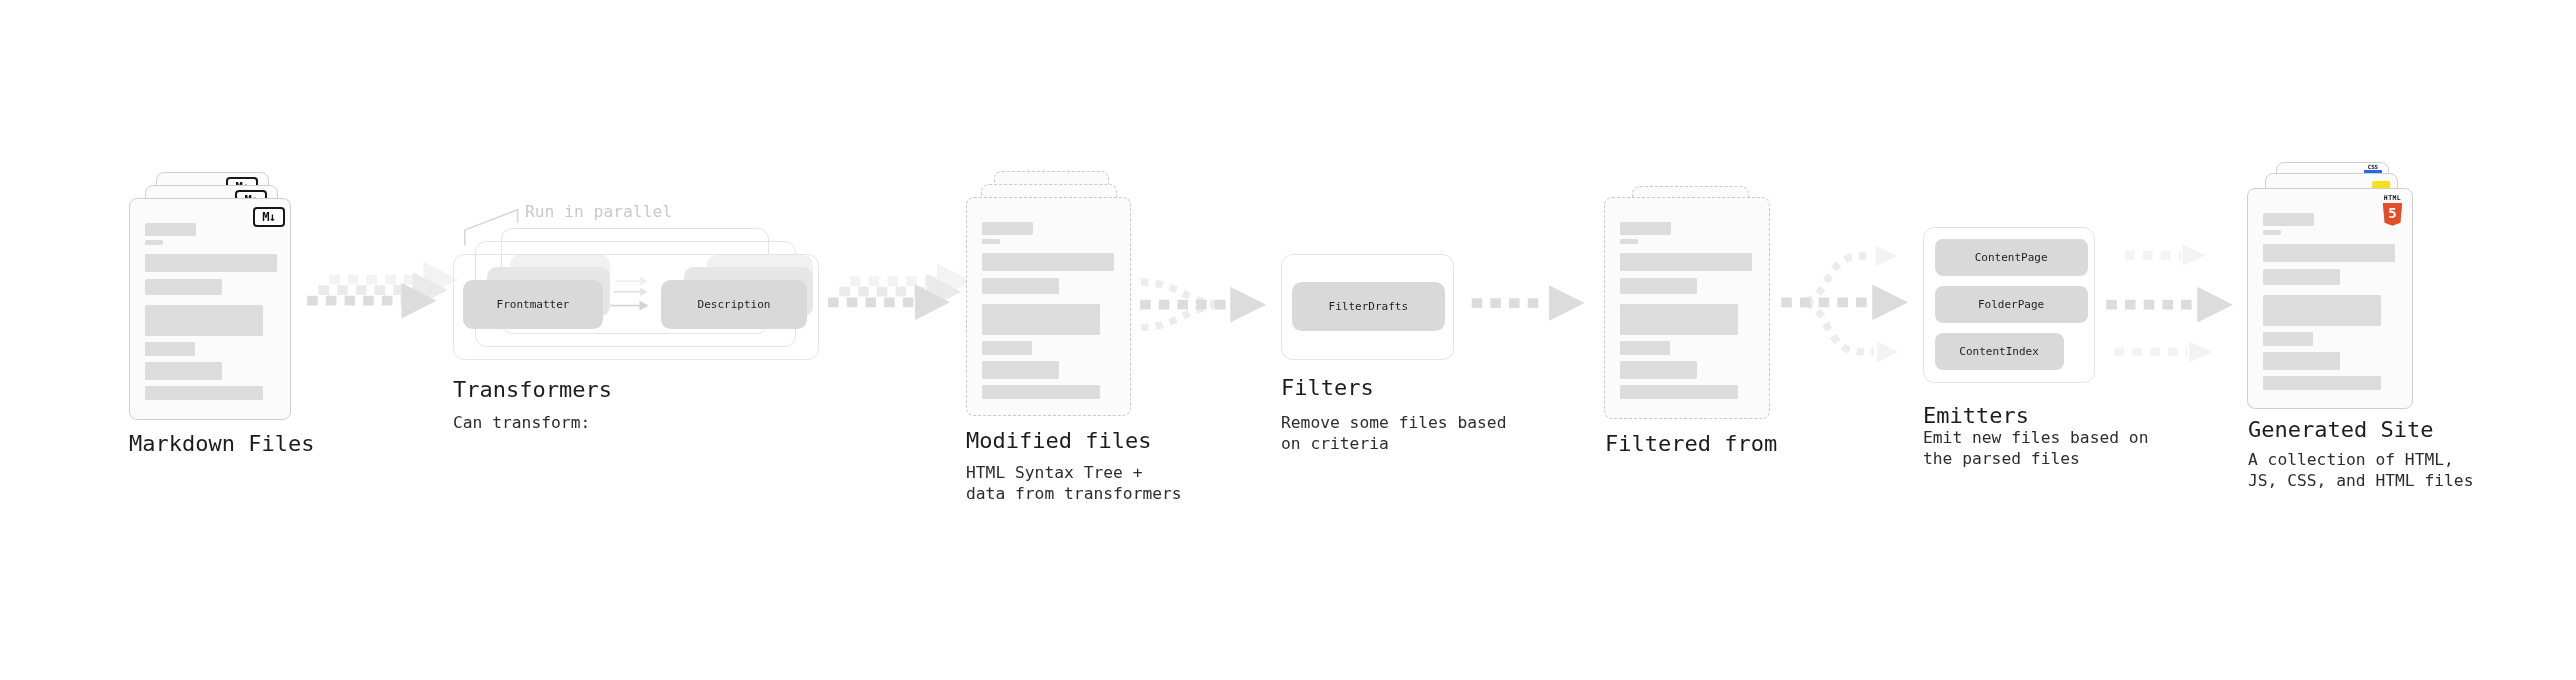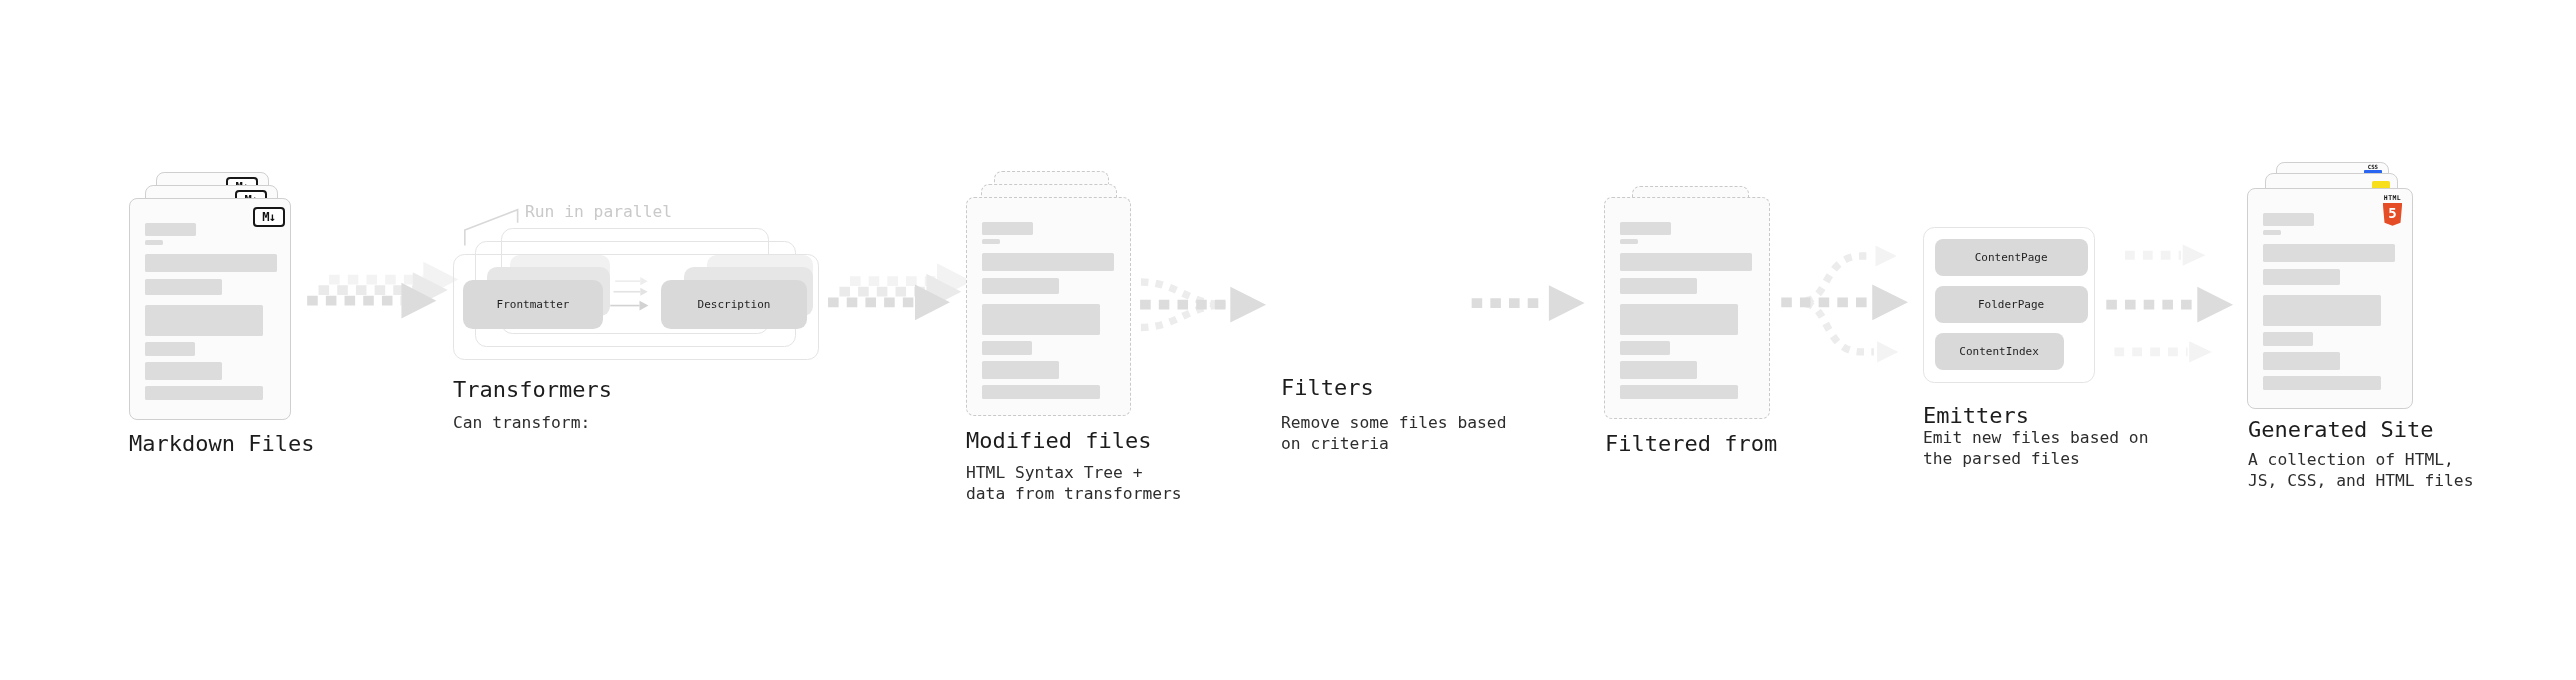--- a/index.html
+++ b/index.html
@@ -171,20 +171,23 @@
           <div class="bar" style="width: 118px; height: 14px; margin-bottom: 0px;"></div>
         </div>
     </div>
   </div>
   <div class="title" style="left:966px;top:429px;">Modified files</div>
   <div class="sub" style="left:966px;top:462px;">
     <div>HTML Syntax Tree +</div>
     <div>data from transformers</div>
   </div>
 
+  <div class="fbox" style="left:1281px;top:254px;width:173px;height:106px;z-index:2;">
+    <div class="pill" style="left:9.8px;top:27px;width:153px;height:49px;">FilterDrafts</div>
+  </div>
   <div class="title" style="left:1281px;top:376px;">Filters</div>
   <div class="sub" style="left:1281px;top:412px;">
     <div>Remove some files based</div>
     <div>on criteria</div>
   </div>
 
   <div class="stage" style="left:1604px;top:197px;width:166px;height:222px;">
     <div class="card dashed" style="left:28px;right:21px;top:-10.6px;height:57px;"></div>
     <div class="card dashed" style="left:0;top:0;right:0;bottom:0;">
       <div class="doc-content">

